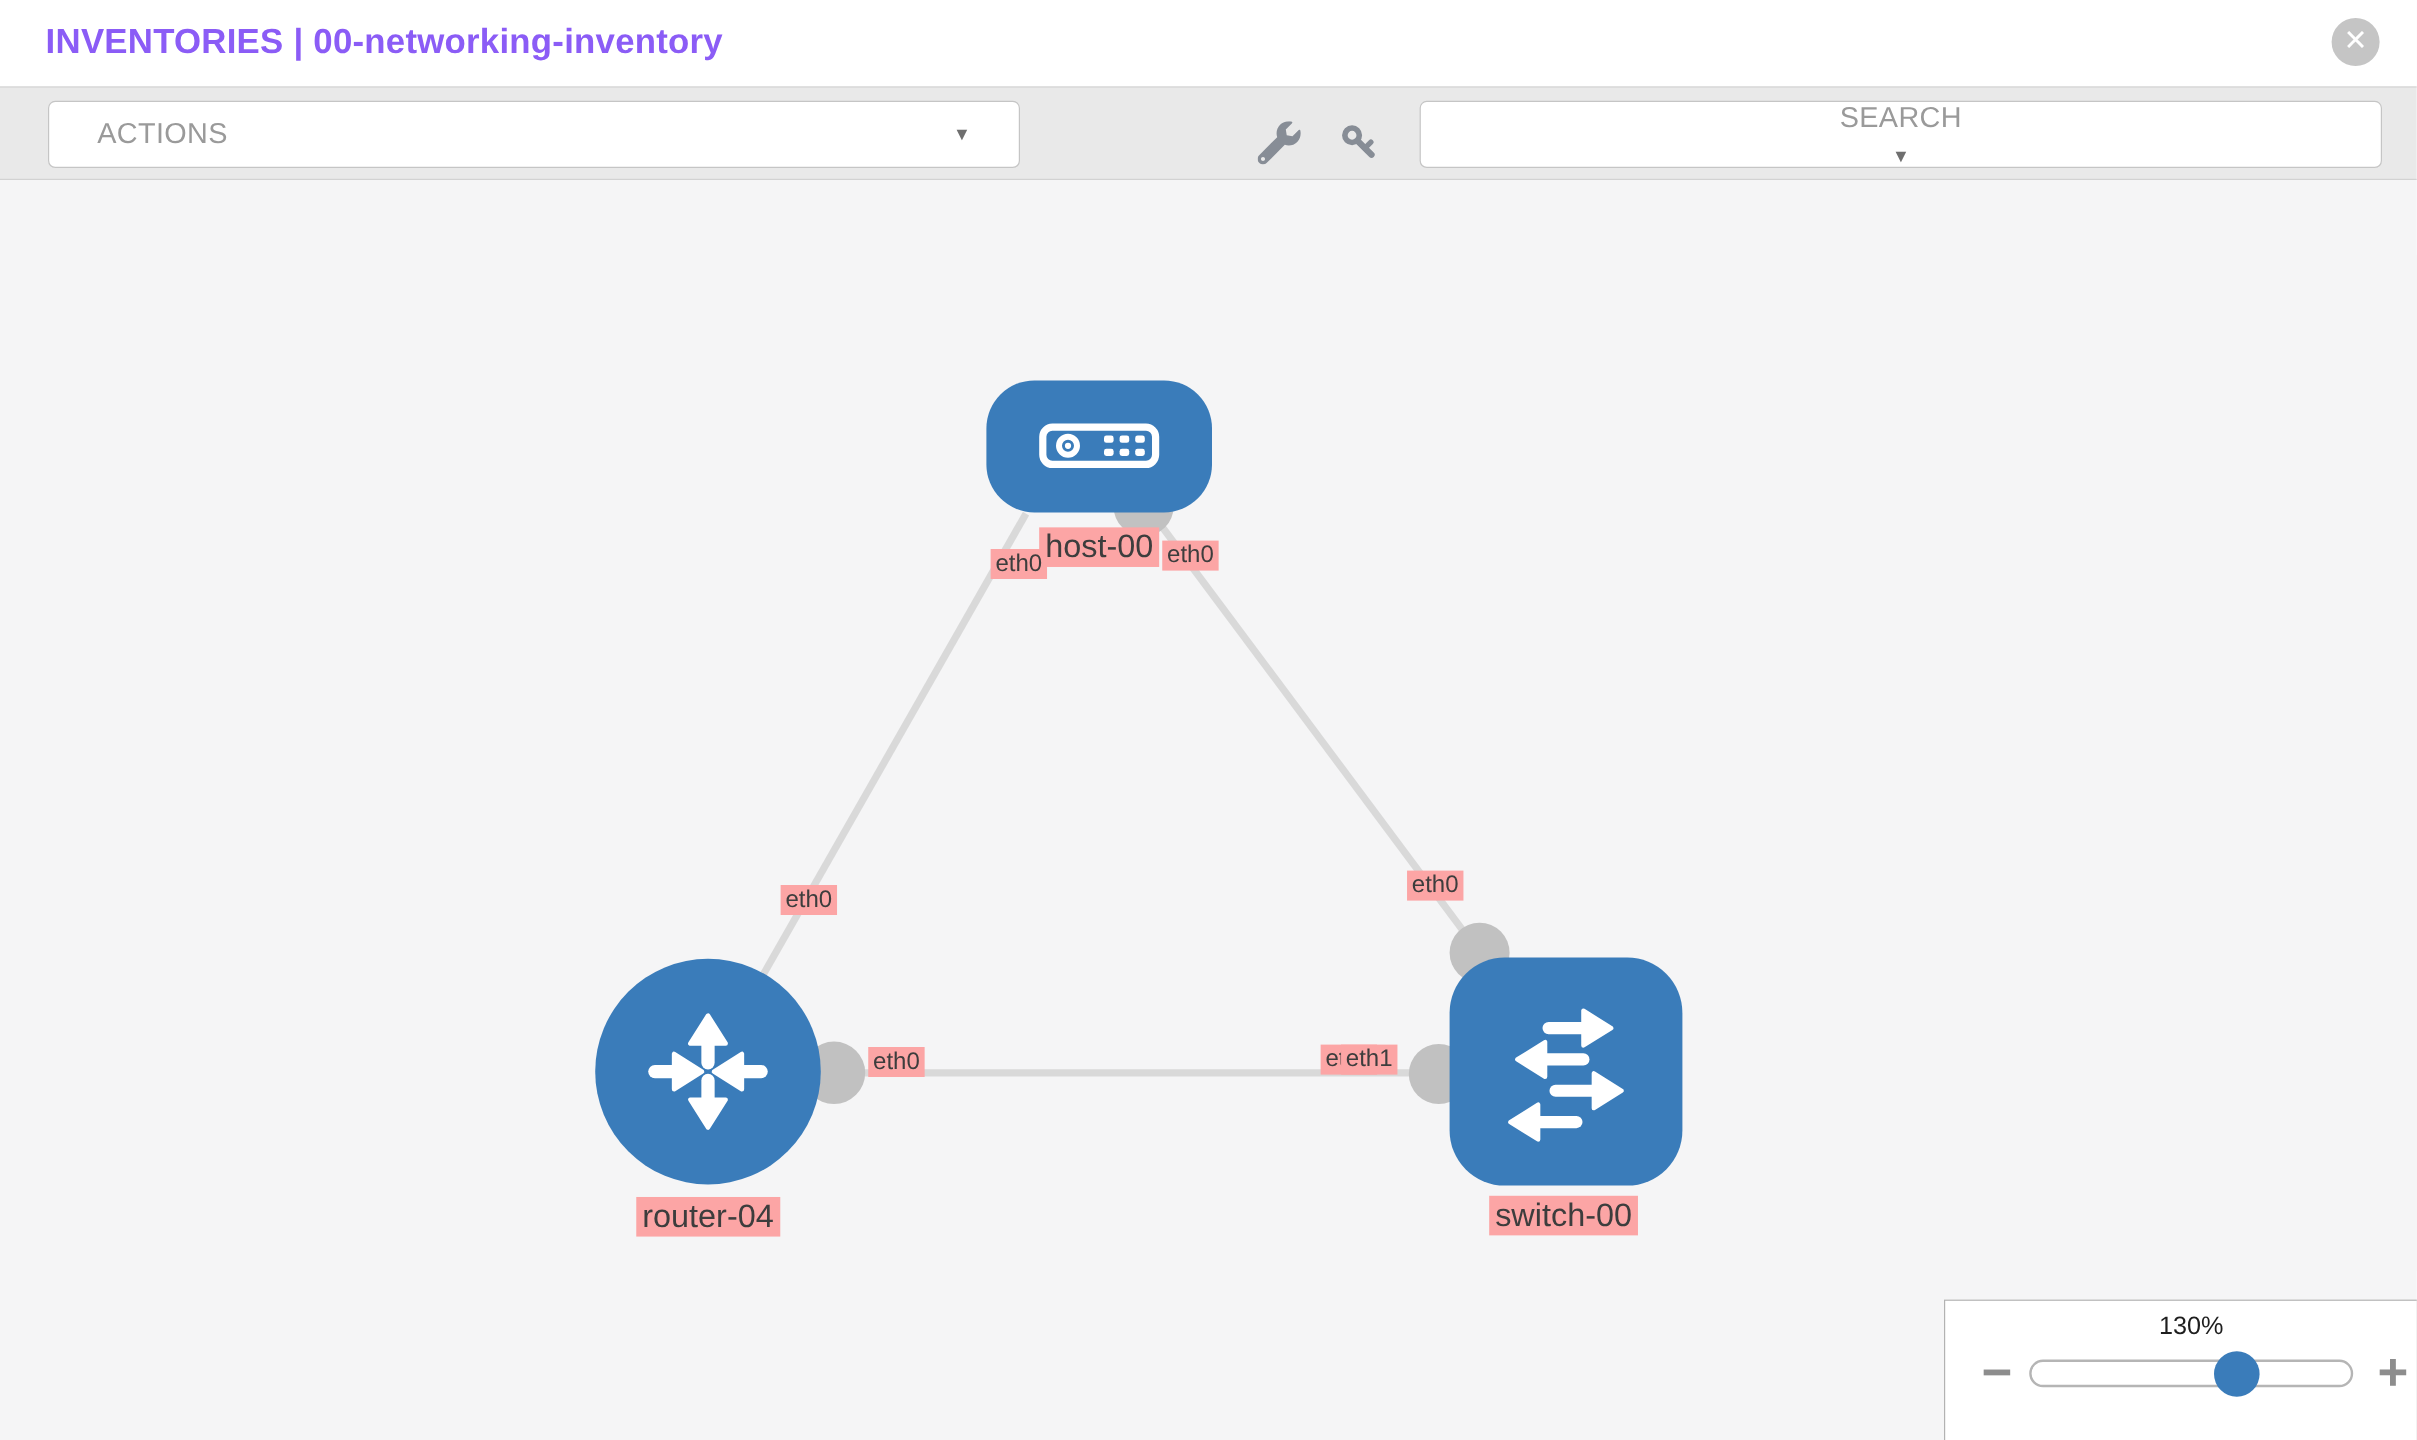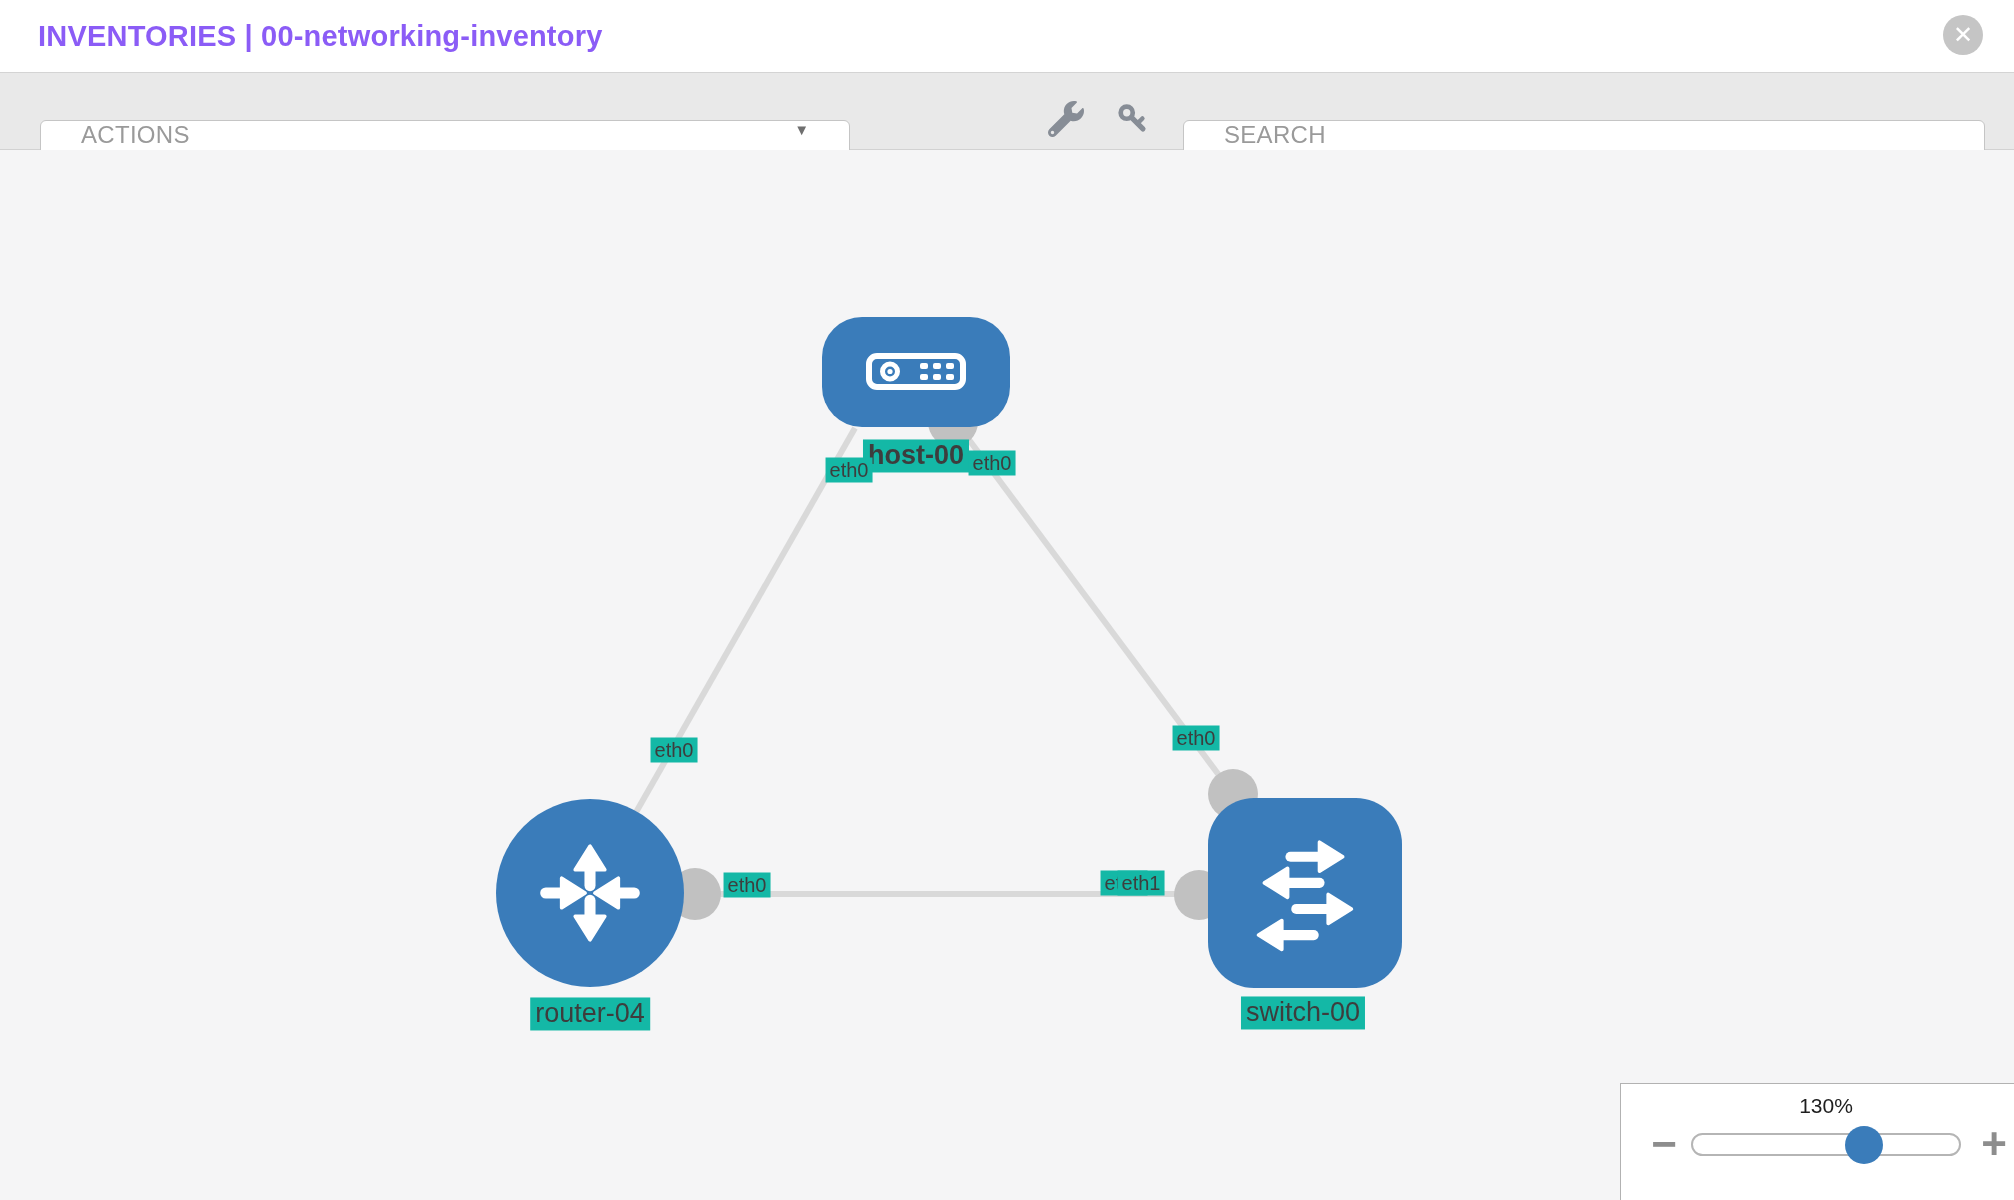--- a/index.html
+++ b/index.html
@@ -19,36 +19,36 @@
     background:#c5c5c5;color:#fff;display:flex;align-items:center;justify-content:center;
     font-size:24px;font-weight:700;cursor:pointer;user-select:none;line-height:1;
   }
   
   .toolbar{
     position:absolute;left:0;top:72px;width:100%;height:76px;background:#e9e9e9;
     border-top:1px solid #d4d4d4;border-bottom:1px solid #d2d2d2;
   }
   .select-box{
     position:absolute;top:11px;height:56px;background:#fff;border:1px solid #c5c5c5;
-    border-radius:6px;display:flex;justify-content:space-between;
-    padding:0 40px;box-sizing:border-box;cursor:pointer;margin-top:36px;
+    border-radius:6px;display:flex;align-items:center;justify-content:space-between;
+    padding:0 40px;box-sizing:border-box;cursor:pointer;
   }
   .select-box .label{font-size:24px;color:#9a9a9a;letter-spacing:.3px;}
   .select-box .chev{font-size:15px;color:#6f6f6f;}
   .actions-box{left:40px;width:810px;}
   .search-box{left:1183px;width:802px;flex-direction:column;}
   .tool-icon{position:absolute;cursor:pointer;}
   .tool-icon svg{display:block;}
   
   .canvas{
     position:absolute;left:0;top:150px;width:2014px;height:1050px;background:#f5f5f6;
   }
   .canvas svg.topo{position:absolute;left:0;top:0;}
   .nlabel{
-    position:absolute;transform:translate(-50%,-50%);background:#14b8a6;color:#3d3d3d;
+    position:absolute;transform:translate(-50%,-50%);background:#fca5a5;color:#3d3d3d;
     white-space:nowrap;line-height:1.15;padding:1px 5px;z-index:3;
   }
   .node-name{font-size:27px;}
   .port-name{font-size:20px;padding:1px 4px;}
   .under{z-index:2;}
   .over{z-index:4;}
   
   .zoom-panel{
     position:absolute;left:1620px;top:1083px;width:395px;height:118px;background:#fff;
     border:1px solid #b2b2b2;box-sizing:border-box;z-index:5;
@@ -165,21 +165,21 @@
         <line x1="60" y1="43" x2="36" y2="43" stroke-width="7" fill="none"></line>
         <polygon points="22,43 38,33 38,53" stroke-width="2.5"></polygon>
         <line x1="44" y1="61" x2="68" y2="61" stroke-width="7" fill="none"></line>
         <polygon points="82,61 66,51 66,71" stroke-width="2.5"></polygon>
         <line x1="56" y1="79" x2="32" y2="79" stroke-width="7" fill="none"></line>
         <polygon points="18,79 34,69 34,89" stroke-width="2.5"></polygon>
       </g>
     </g>
   </svg>
 
-  <span class="nlabel node-name" style="left:916px;top:306px;font-weight:bold;">host-00</span>
+  <span class="nlabel node-name" style="left:916px;top:306px;">host-00</span>
   <span class="nlabel port-name" style="left:849px;top:320px;">eth0</span>
   <span class="nlabel port-name" style="left:992px;top:313px;">eth0</span>
 
   <span class="nlabel port-name" style="left:674px;top:600px;">eth0</span>
   <span class="nlabel node-name" style="left:590px;top:864px;">router-04</span>
   <span class="nlabel port-name" style="left:747px;top:735px;">eth0</span>
 
   <span class="nlabel port-name" style="left:1196px;top:588px;">eth0</span>
   <span class="nlabel port-name under" style="left:1124px;top:733px;">eth0</span>
   <span class="nlabel port-name over" style="left:1141px;top:733px;">eth1</span>

